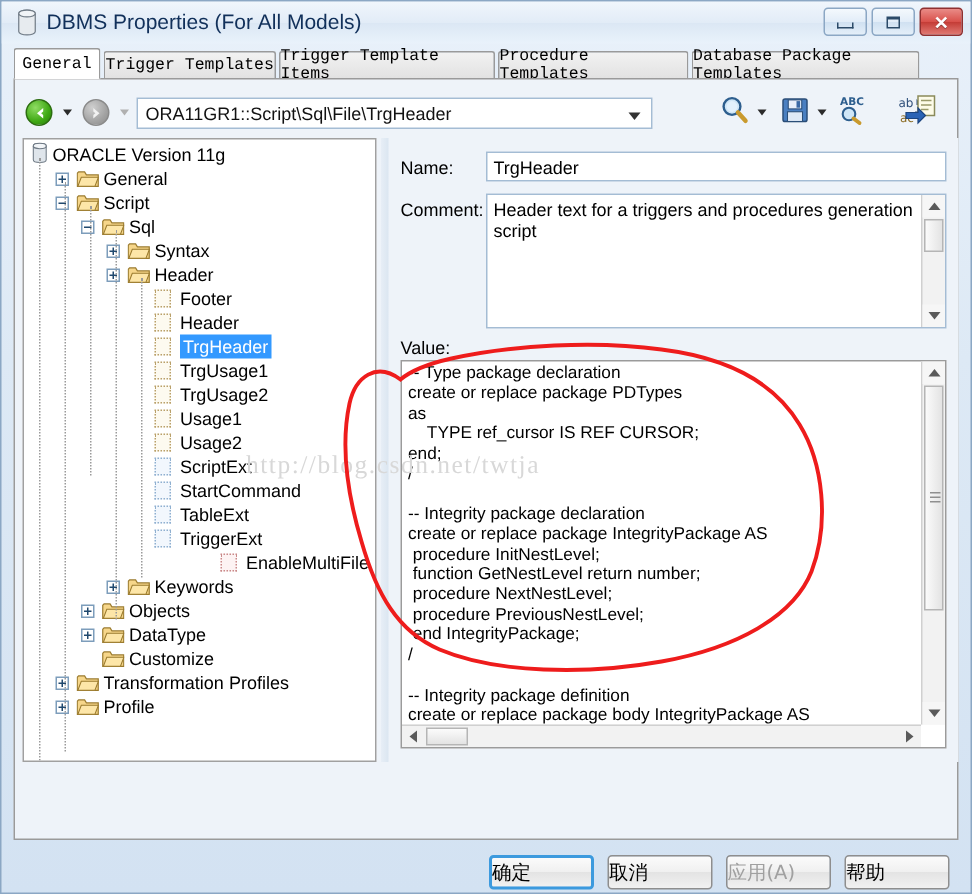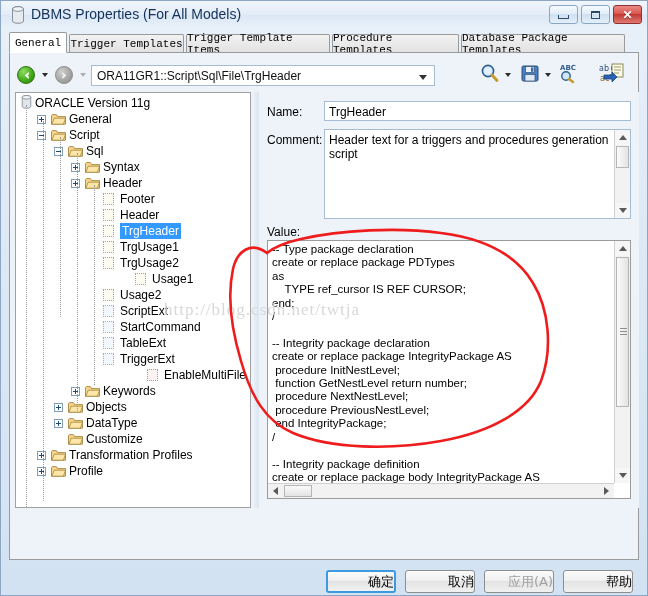--- a/index.html
+++ b/index.html
@@ -195,21 +195,21 @@
     font-size:17px;color:#d8d8d8;letter-spacing:1px;
     white-space:nowrap;pointer-events:none;z-index:50;
   }
   
   .btnbar{position:absolute;left:0;top:563px;width:646px;height:33px;}
   .btn{
     position:absolute;top:6px;height:23px;
     border:1px solid #8e8e8e;border-radius:3px;
     background:linear-gradient(to bottom,#fbfbfb 0%,#f0f0f0 48%,#e3e3e3 49%,#f1f1f1 100%);
     font-size:13px;color:#000;
-    display:flex;align-items:center;justify-content:flex-end;
+    display:flex;align-items:center;justify-content:flex-start;
     box-sizing:border-box;
     font-family:"DejaVu Sans",sans-serif;
   }
   .btn.def{border:2px solid #3c9ade;}
   .btn.disabled{color:#a0a0a0;}
   .redcircle{
     position:absolute;left:0;top:0;width:648px;height:596px;
     pointer-events:none;z-index:60;
   }
 </style>
@@ -244,21 +244,21 @@
       </div>
     <div class="tab" style="left:60px;width:115px;">
         <span>Trigger Templates</span>
       </div>
     <div class="tab" style="left:177px;width:144px;">
         <span>Trigger Template Items</span>
       </div>
     <div class="tab" style="left:323px;width:127px;">
         <span>Procedure Templates</span>
       </div>
-    <div class="tab" style="left:452px;width:164px;">
+    <div class="tab" style="left:452px;width:152px;">
         <span>Database Package Templates</span>
       </div>
   </div>
 
   <div class="page"></div>
 
   <div>
     <div class="tb-nav nav-back" style="top:64px;">
       <div class="circle-btn circle-green">
         <svg viewBox="0 0 12 12" width="11" height="11">
@@ -392,21 +392,21 @@
           <div class="tlabel sel" style="left: 104px;">TrgHeader</div>
         </div>
         <div class="trow" style="top: 0px;">
           <div class="docico" style="position: absolute; top: 2px; left: 87px;"></div>
           <div class="tlabel" style="left: 104px;">TrgUsage1</div>
         </div>
         <div class="trow" style="top: 0px;">
           <div class="docico" style="position: absolute; top: 2px; left: 87px;"></div>
           <div class="tlabel" style="left: 104px;">TrgUsage2</div>
         </div>
-        <div class="trow" style="top: 0px; margin-left: 32px;">
+        <div class="trow" style="top: 0px;">
           <div class="docico" style="position: absolute; top: 2px; left: 87px;"></div>
           <div class="tlabel" style="left: 104px;">Usage1</div>
         </div>
         <div class="trow" style="top: 0px;">
           <div class="docico" style="position: absolute; top: 2px; left: 87px;"></div>
           <div class="tlabel" style="left: 104px;">Usage2</div>
         </div>
         <div class="trow" style="top: 0px;">
           <div class="docico blue" style="position: absolute; top: 2px; left: 87px;"></div>
           <div class="tlabel" style="left: 104px;">ScriptExt</div>

